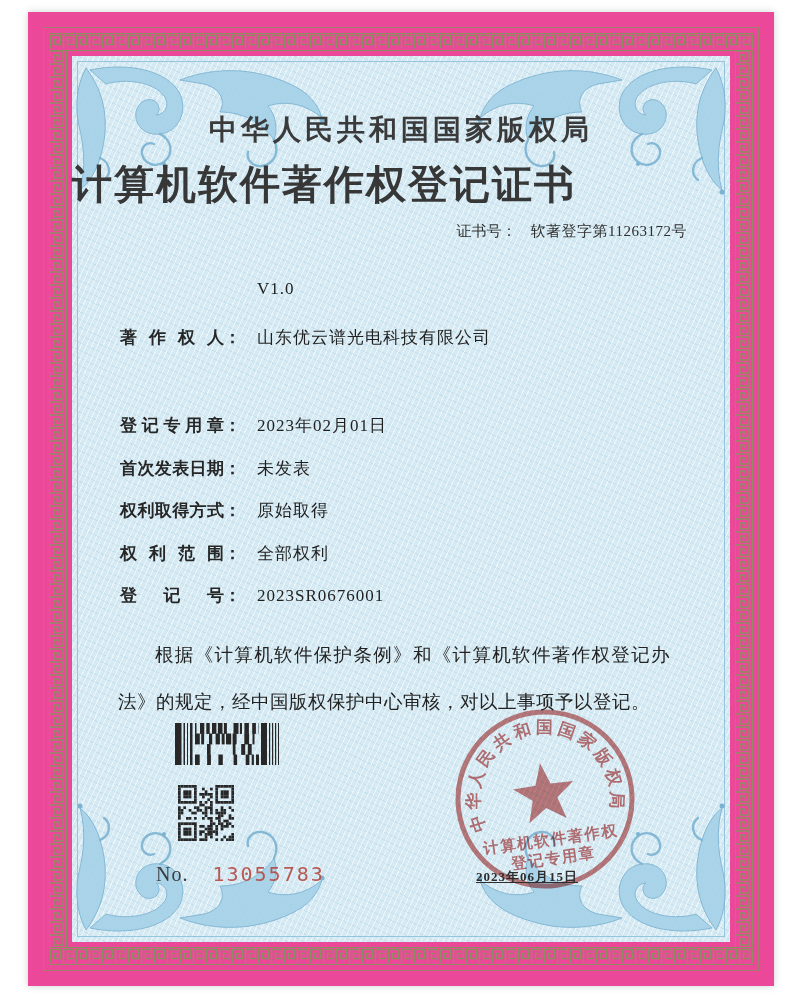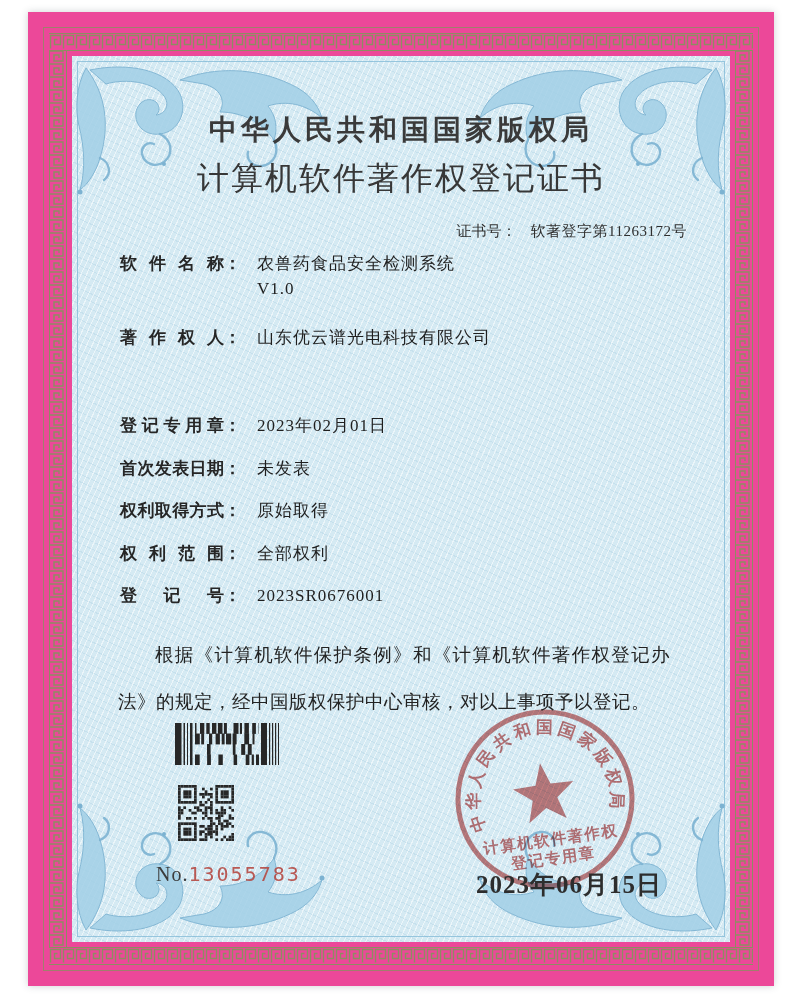--- a/index.html
+++ b/index.html
@@ -35,50 +35,50 @@
   .c-tl{left:4px;top:4px;}
   .c-tr{right:4px;top:4px;transform:scaleX(-1);}
   .c-bl{left:4px;bottom:4px;transform:scaleY(-1);}
   .c-br{right:4px;bottom:4px;transform:scale(-1,-1);}
   .orn-fill{fill:var(--ornament-blue);stroke:var(--ornament-stroke);stroke-width:1;opacity:.92;}
   .orn-line{fill:none;stroke:var(--ornament-stroke);stroke-width:2.4;stroke-linecap:round;opacity:.9;}
   .orn-dot{fill:var(--ornament-stroke);}
   .content{position:absolute;inset:0;}
   .title1{position:absolute;top:55px;left:0;width:100%;text-align:center;
     font-size:28px;font-weight:bold;letter-spacing:4px;color:#3a3a3a;}
-  .title2{position:absolute;top:101px;left:0;width:100%;text-align:center;
-    font-size:32px;font-weight:normal;letter-spacing:2px;color:#373737;}
+  .title2{position:absolute;top:101px;left:0;width:100%;
+    font-size:40px;font-weight:bold;letter-spacing:2px;color:#373737;}
   .certno{position:absolute;top:166px;right:43px;font-size:15px;color:#2f2f2f;margin-left:27px;}
   .certno .v{margin-left:14px;letter-spacing:.5px;}
   .f-row{position:absolute;left:48px;font-size:17px;white-space:nowrap;}
   .f-label{display:inline-block;width:104px;text-align:justify;text-align-last:justify;
     -moz-text-align-last:justify;text-justify:inter-character;font-weight:bold;color:#262626;
     vertical-align:bottom;}
   .f-colon{font-weight:bold;margin-right:16px;color:#262626;}
   .f-val{letter-spacing:1px;color:#1f1f1f;}
   .f-val2{position:absolute;left:185px;top:223px;font-size:17px;letter-spacing:1px;color:#1f1f1f;}
   .statement{position:absolute;left:46px;top:576px;width:552px;font-size:18.5px;
     line-height:47px;letter-spacing:.5px;text-indent:37px;text-align:justify;color:#222;}
   .barcode{position:absolute;left:103px;top:667px;width:106px;height:42px;}
   .barcode rect{fill:var(--barcode-ink);}
   .qr{position:absolute;left:106px;top:729px;width:56px;height:56px;}
   .qr rect{fill:var(--barcode-ink);}
   .serial{position:absolute;left:84px;top:806px;font-size:20px;white-space:nowrap;}
   .serial .pfx{color:#3c3c3c;letter-spacing:1px;text-align:right;}
   .serial .num{font-family:"DejaVu Sans Mono","Liberation Mono",monospace;
-    color:var(--serial-red);margin-left:0;letter-spacing:2px;opacity:.88;}
+    color:var(--serial-red);margin-left:24px;letter-spacing:2px;opacity:.88;}
   .seal{position:absolute;left:373px;top:643px;width:200px;height:200px;mix-blend-mode:multiply;}
   .seal-ring{fill:none;stroke:var(--seal-red);stroke-width:5;opacity:.8;}
   .seal-ringtext{font-size:17px;font-weight:bold;fill:var(--seal-red);letter-spacing:4px;opacity:.85;
     font-family:"Liberation Serif","DejaVu Serif",serif;}
   .seal-star{fill:var(--seal-red);opacity:.8;}
   .seal-t1,.seal-t2{font-size:15.5px;font-weight:bold;fill:var(--seal-red);letter-spacing:1.5px;opacity:.85;
     font-family:"Liberation Serif","DejaVu Serif",serif;}
-  .issue-date{position:absolute;left:404px;top:812px;font-size:25px;font-weight:bold;
-    letter-spacing:1px;color:#2d2d2d;}
+  .issue-date{position:absolute;left:404px;top:812px;font-size:13px;font-weight:bold;
+    letter-spacing:1px;color:#2d2d2d;text-decoration:underline;}
 </style>
 </head>
 <body>
 
 <div class="paper">
   <div class="outer-line"></div>
   <div class="gk gk-top">
       <svg class="gk-u" width="13" height="16" viewBox="0 0 13 16">
         <path d="M1.5,14.5 V1.5 H11.5 V10.5 H5.5 V5.5 H8.5"></path>
       </svg>
@@ -863,23 +863,20 @@
         <use href="#cornerOrn"></use>
       </svg>
 
     <div class="content">
       <div class="title1">中华人民共和国国家版权局</div>
       <div class="title2">计算机软件著作权登记证书</div>
       <div class="certno">
         <span class="l">证书号：</span><span class="v">软著登字第11263172号</span>
       </div>
 
-      <div class="f-row" style="top:196px">
-        <span class="f-label">软件名称</span><span class="f-colon">：</span><span class="f-val">农兽药食品安全检测系统</span>
-      </div>
       <div class="f-val2">V1.0</div>
 
       <div class="f-row" style="top:270px">
         <span class="f-label">著作权人</span><span class="f-colon">：</span><span class="f-val">山东优云谱光电科技有限公司</span>
       </div>
       <div class="f-row" style="top:358px">
         <span class="f-label">登记专用章</span><span class="f-colon">：</span><span class="f-val">2023年02月01日</span>
       </div>
       <div class="f-row" style="top:401px">
         <span class="f-label">首次发表日期</span><span class="f-colon">：</span><span class="f-val">未发表</span>

